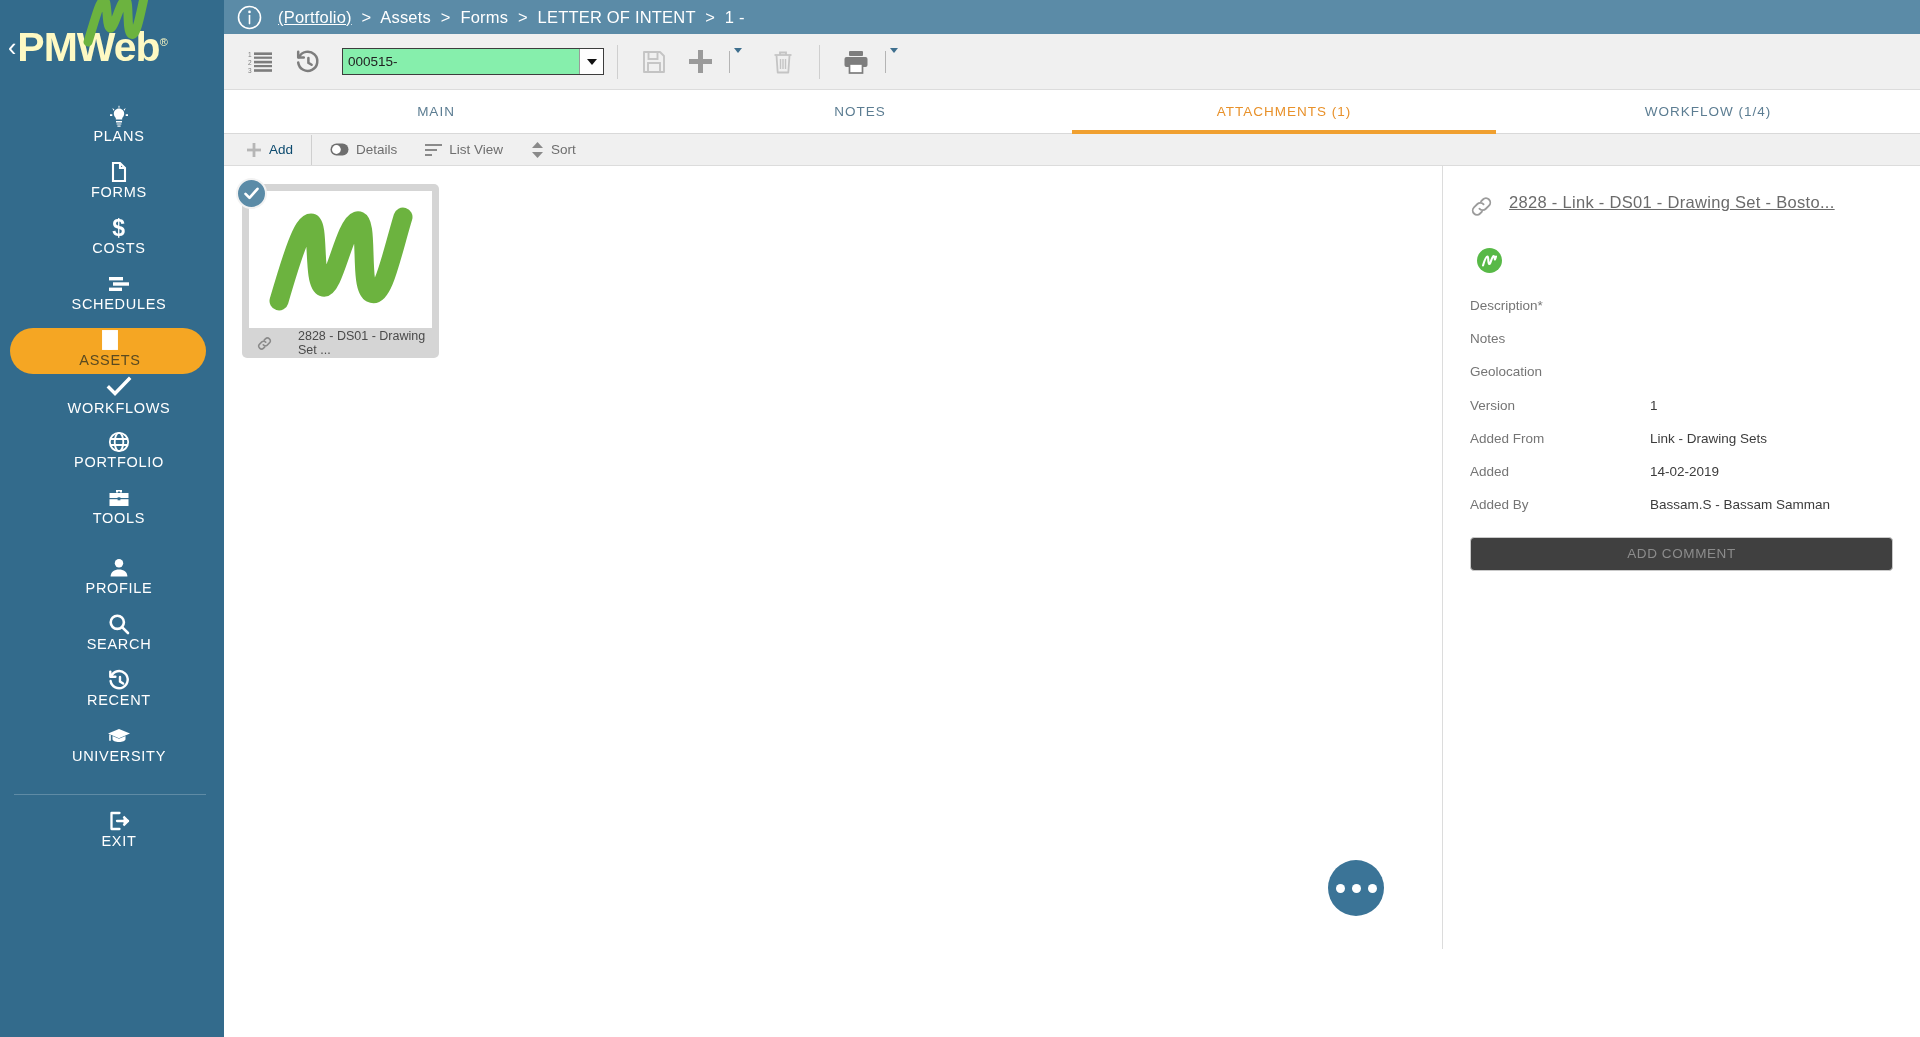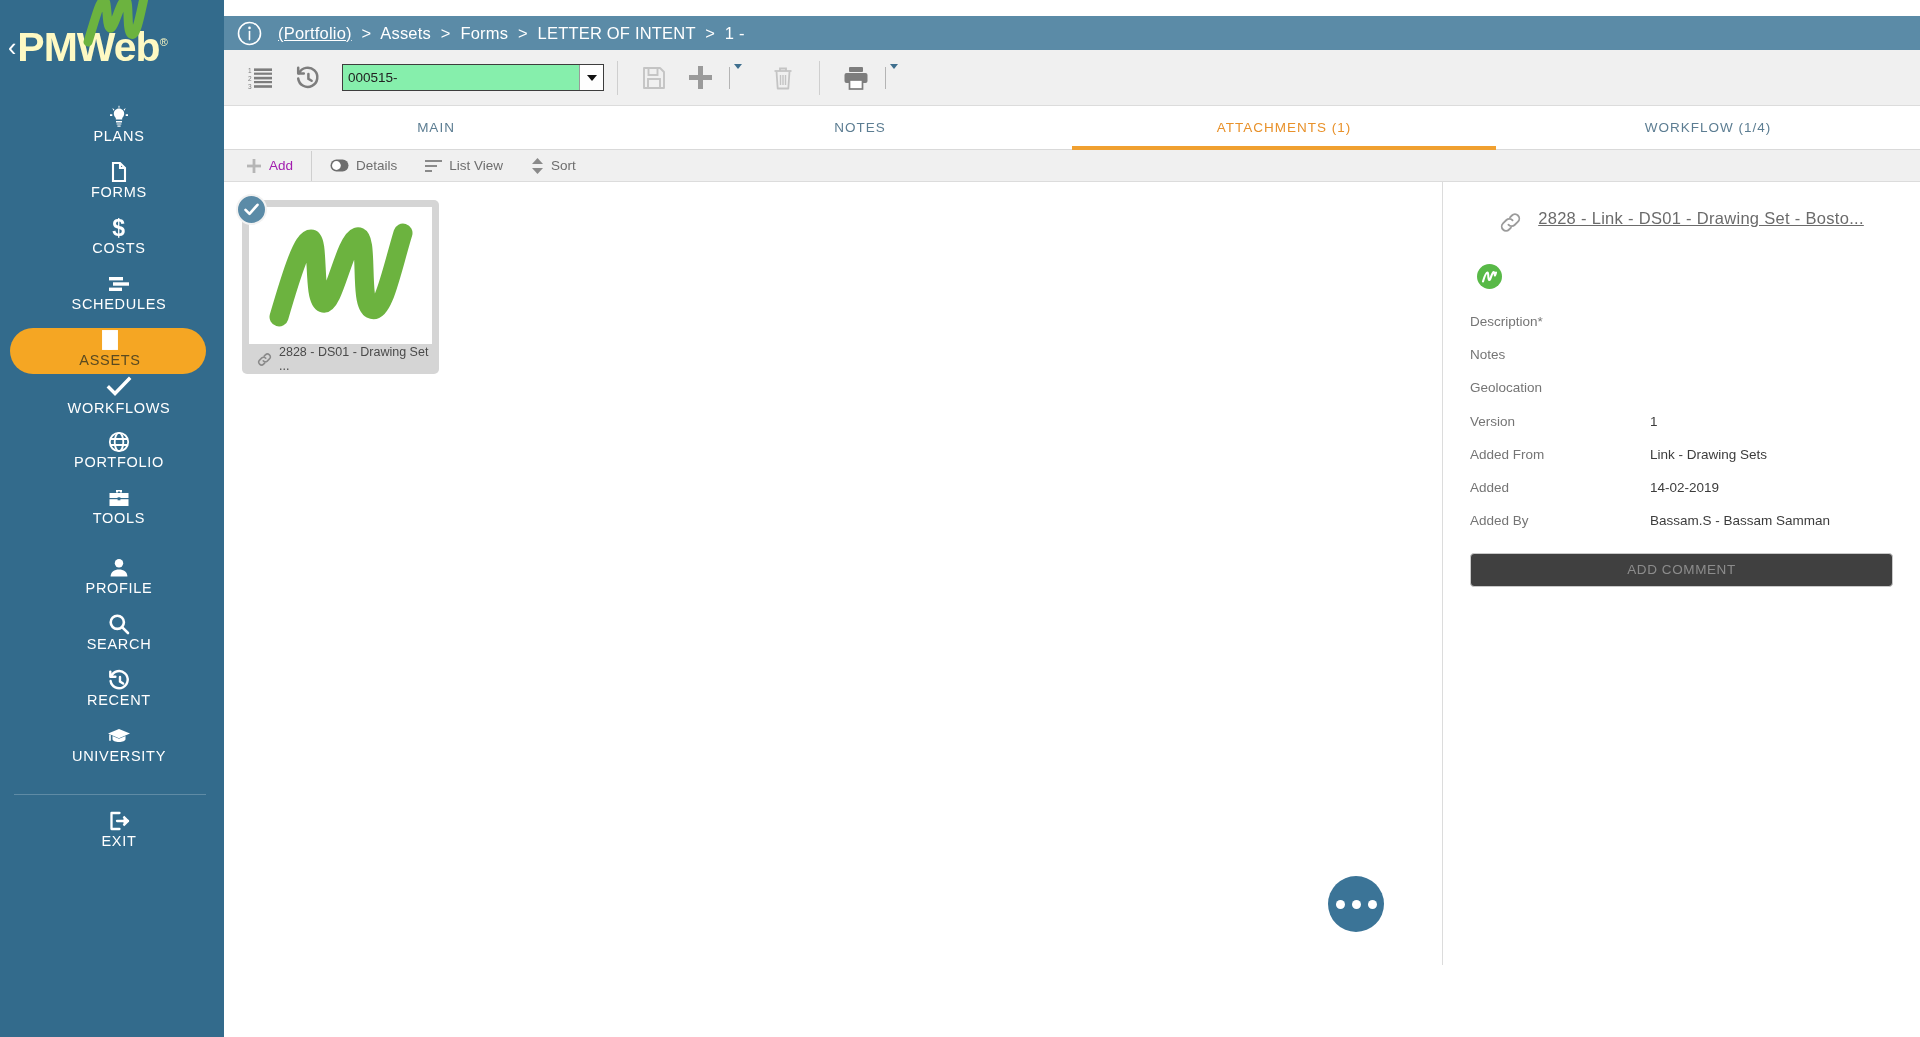--- a/index.html
+++ b/index.html
@@ -53,21 +53,21 @@
     margin: 0 18px 0 10px; padding-left: 4px;
     height: 46px; color: #5a4a20;
   }
   .nav-item.active .ico svg { fill: #ffffff; }
   .nav-divider {
     height: 1px; background: rgba(255,255,255,0.22);
     margin: 14px 18px 14px 14px;
   }
 
   
-  .main { flex: 1; display: flex; flex-direction: column; height: 949px; background:#fff;margin-top:16px; }
+  .main { flex: 1; display: flex; flex-direction: column; height: 949px; background:#fff; }
 
   .topbar {
     height: 34px; background: #5b8ba7; color: #fff;
     display: flex; align-items: center; padding-left: 13px;
     font-size: 16.5px; letter-spacing: 0.2px;
   }
   .info-icon { margin-right: 16px; display:flex; align-items:center; }
   .crumb-link { text-decoration: underline; }
   .crumb-sep { margin: 0 5px; }
 
@@ -117,21 +117,21 @@
 
   
   .subtoolbar {
     height: 32px; background: #f0f0f0; border-bottom: 1px solid #dcdcdc;
     display: flex; align-items: center; padding-left: 8px;
   }
   .sub-btn {
     display: flex; align-items: center; height: 32px;
     padding: 0 14px; font-size: 13.5px; color: #6e6e6e; cursor: pointer;
   }
-  .sub-btn.disabled { color: #a21caf; cursor: default; }
+  .sub-btn.disabled { color: #0c4a6e; cursor: default; }
   .sub-btn .si { margin-right: 7px; display: flex; align-items: center; }
   .sub-sep { width: 1px; height: 30px; background: #cfcfcf; margin: 0 4px; }
 
   
   .body-row { flex: 1; display: flex; min-height: 0; }
   .gallery {
     flex: 1; position: relative; background: #fff;
     border-right: 1px solid #dcdcdc; padding: 18px 0 0 18px;
   }
   .card {
@@ -145,41 +145,41 @@
   }
   .check-badge {
     position: absolute; left: -6px; top: -6px;
     width: 31px; height: 31px; border-radius: 50%;
     background: #5b8ba7; border: 2px solid #f2f2f2;
     display: flex; align-items: center; justify-content: center;
     z-index: 3;
   }
   .card-cap {
     height: 30px; display: flex; align-items: center;
-    font-size: 12.5px; color: #4a4a4a; padding-left: 8px;
+    font-size: 12.5px; color: #4a4a4a; padding-left: 8px; gap: 19px;
   }
   .card-cap .lk { margin-right: 7px; display: flex; }
 
   .fab {
     position: absolute; right: 58px; bottom: 33px;
     width: 56px; height: 56px; border-radius: 50%;
     background: #3b7497; display: flex; align-items: center;
     justify-content: center; cursor: pointer;
   }
   .fab span {
     width: 9px; height: 9px; border-radius: 50%;
     background: #fff; margin: 0 3.5px;
   }
 
   
   .details {
     width: 477px; min-width: 477px; background: #fff;
     padding: 26px 27px 0 27px;
   }
-  .det-title-row { display: flex; align-items: flex-start; justify-content: center; }
+  .det-title-row { display: flex; align-items: flex-start; }
   .det-title-row .lk { margin-right: 16px; margin-top: 3px; display:flex; }
   .det-title {
     font-size: 16.5px; color: #6b6b6b; text-decoration: underline;
     letter-spacing: 0.3px; cursor: pointer; line-height: 1.3;
   }
   .avatar {
     width: 25px; height: 25px; border-radius: 50%;
     background: #58b947; margin: 30px 0 24px 7px;
     display: flex; align-items: center; justify-content: center;
     color: #fff; font-size: 14px; font-weight: bold; font-style: italic;

